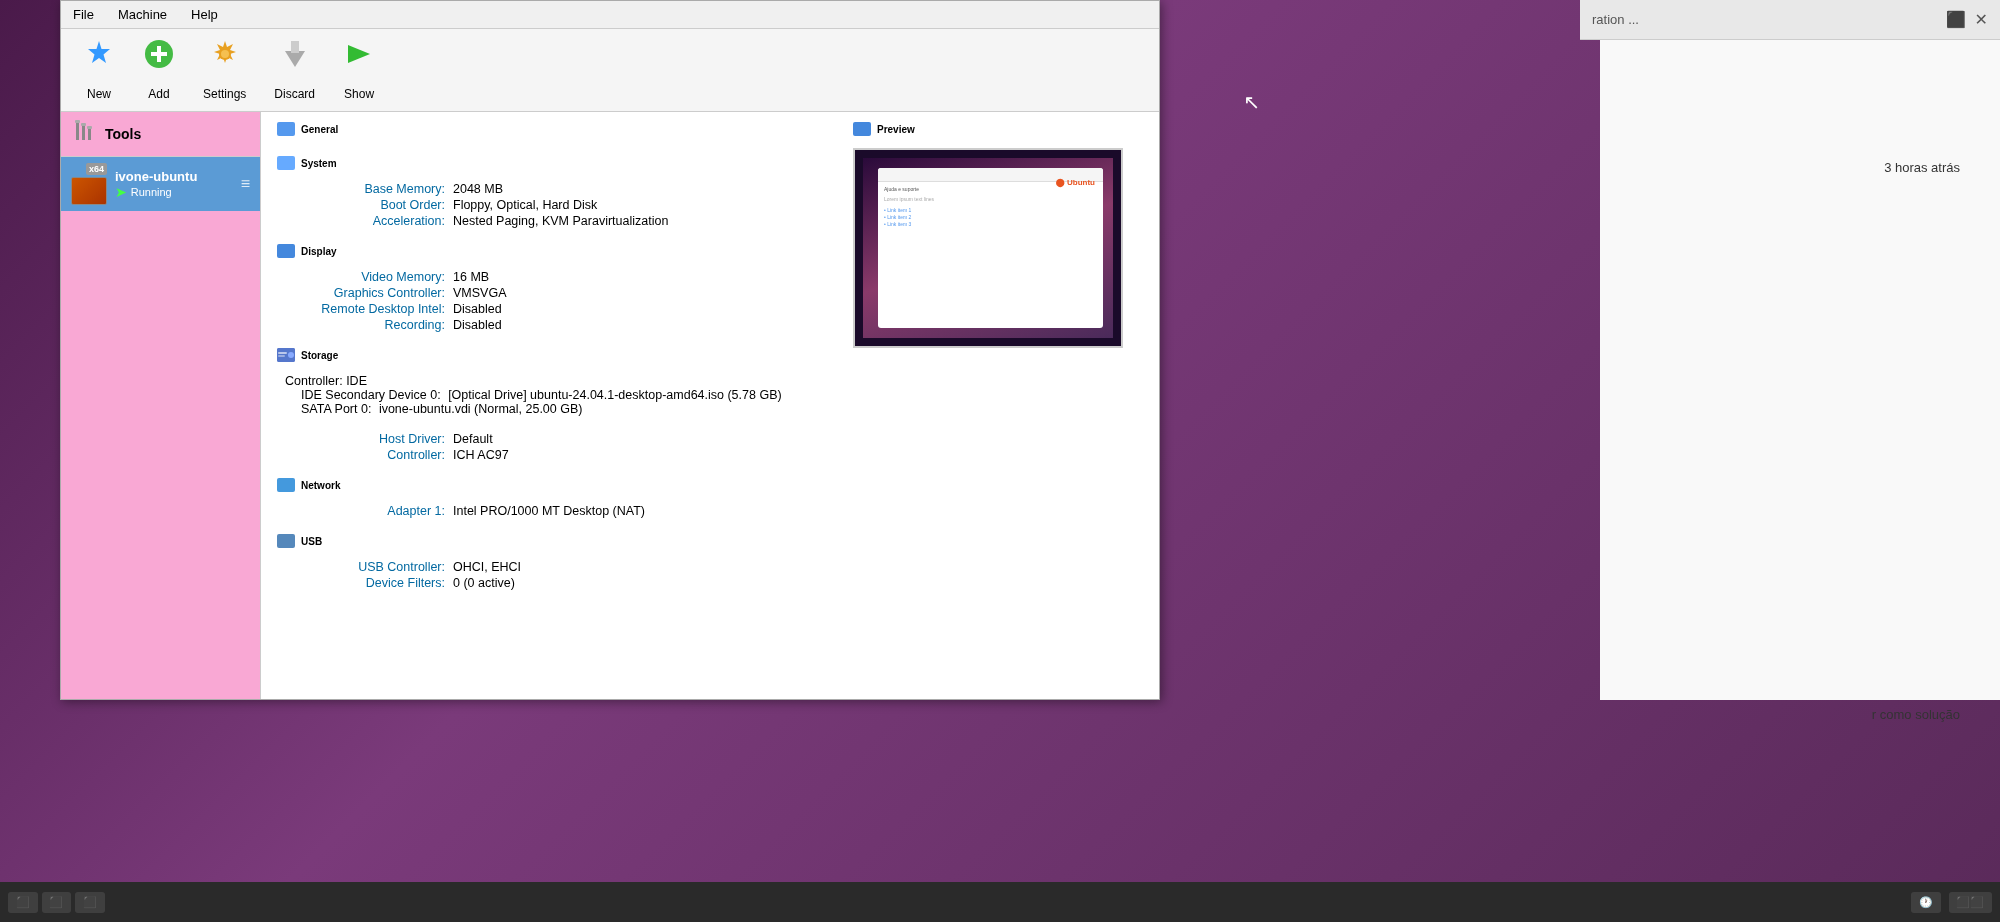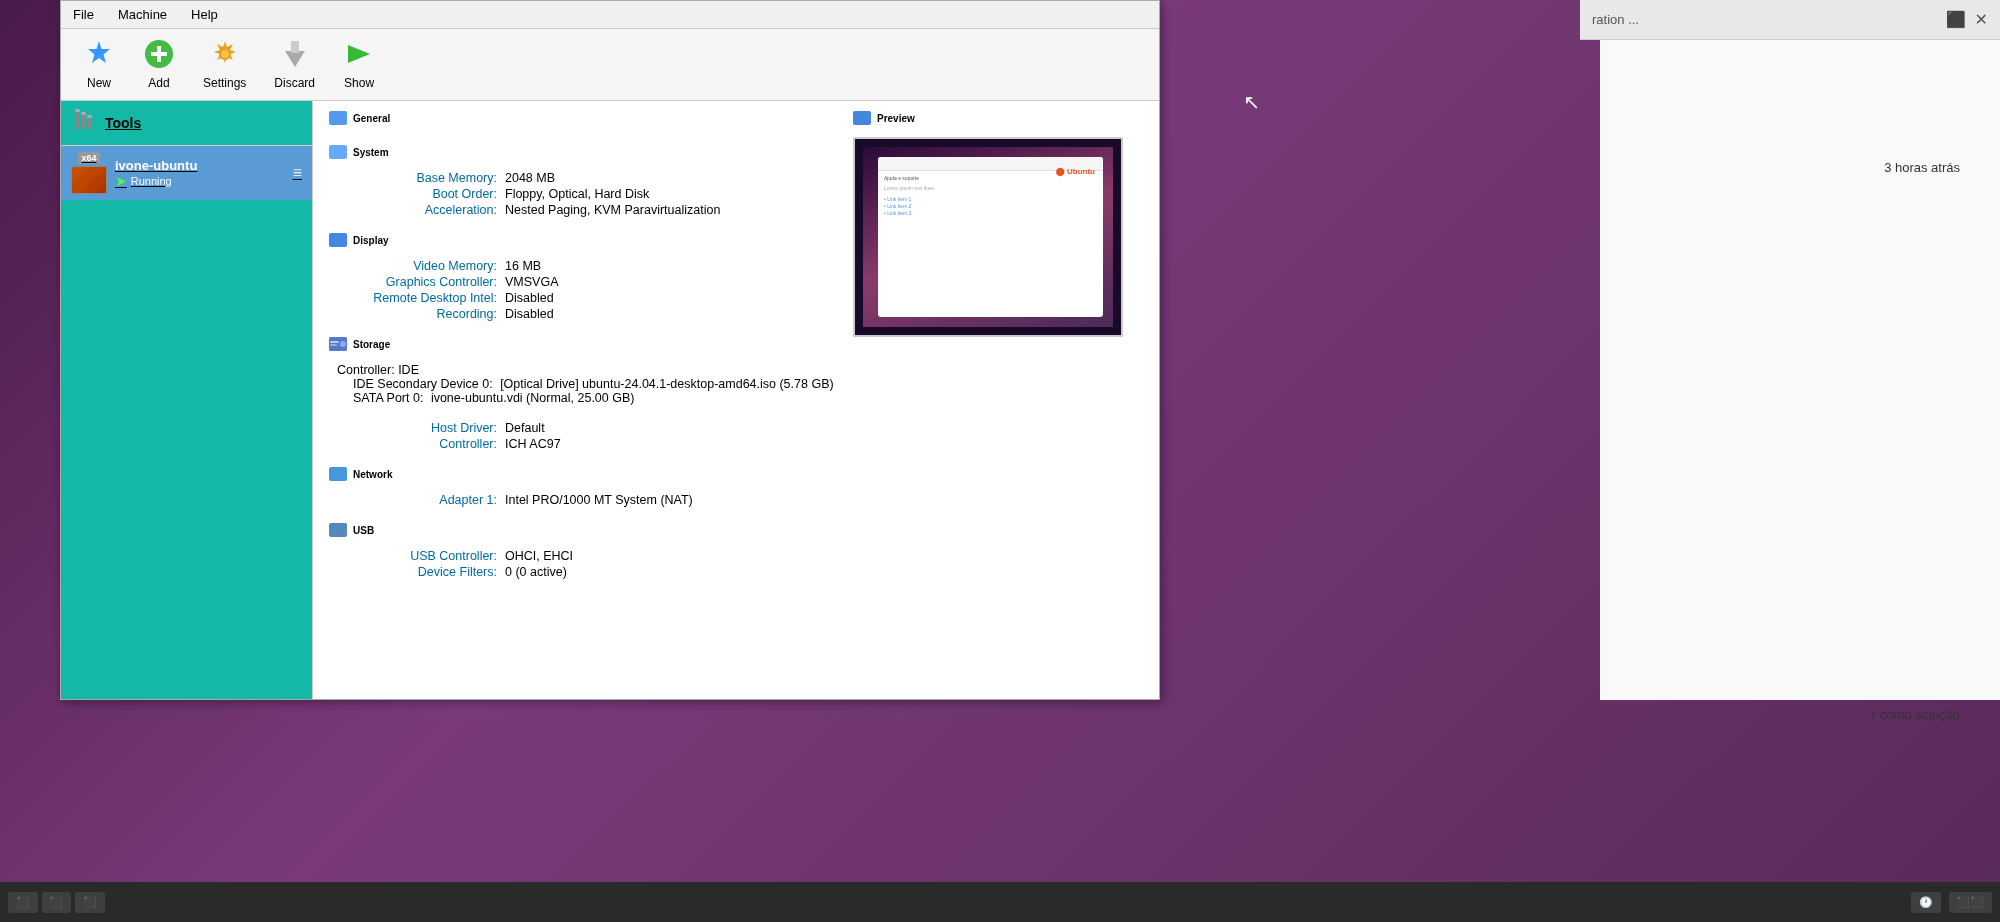--- a/index.html
+++ b/index.html
@@ -58,45 +58,45 @@
       gap: 4px;
     }
     .toolbar-btn {
       display: flex;
       flex-direction: column;
       align-items: center;
       padding: 4px 12px;
       cursor: pointer;
       border-radius: 4px;
       min-width: 56px;
+      gap: 11px;
     }
     .toolbar-btn .icon {
       font-size: 28px;
       line-height: 1;
     }
     .toolbar-btn .label {
       font-size: 12px;
       margin-top: 2px;
     }
     .icon-add { color: #44bb44; font-size: 32px; }
 
     
     .main-area {
       display: flex;
       flex: 1;
       overflow: hidden;
     }
 
     
     .sidebar {
-      width: 252px;
-      background: #14b8a6;
+      width: 200px;
+      background: #f9a8d4;
       border-right: 1px solid #ccc;
       overflow-y: auto;
-      text-decoration: underline;
     }
 
     
     .tools-header {
       display: flex;
       align-items: center;
       padding: 8px 12px;
       gap: 8px;
       border-bottom: 1px solid #ccc;
     }
@@ -373,21 +373,21 @@
             <rect x="15" y="8" width="3" height="12" fill="#888"></rect>
             <rect x="2" y="0" width="5" height="3" rx="1" fill="#aaa"></rect>
             <rect x="8" y="3" width="5" height="3" rx="1" fill="#aaa"></rect>
             <rect x="14" y="6" width="5" height="3" rx="1" fill="#aaa"></rect>
           </svg>
         </span>
         <span class="tools-label">Tools</span>
       </div>
 
       <div class="vm-item">
-        <div style="display:flex; flex-direction:column; align-items:center; gap:2px;">
+        <div style="display:flex; flex-direction:column; align-items:flex-end; gap:2px;">
           <span class="vm-badge">x64</span>
           <div class="vm-thumb"></div>
         </div>
         <div class="vm-info">
           <div class="vm-name">ivone-ubuntu</div>
           <div class="vm-status">
             <span class="running-arrow">➤</span>
             <span>Running</span>
           </div>
         </div>
@@ -496,21 +496,21 @@
         </div>
       </div>
 
       <div class="section">
         <div class="section-header">
           <div class="section-icon icon-network"></div>
           <span>Network</span>
         </div>
         <div class="info-grid">
           <span class="info-label">Adapter 1:</span>
-          <span class="info-value">Intel PRO/1000 MT System (NAT)</span>
+          <span class="info-value">Intel PRO/1000 MT Desktop (NAT)</span>
         </div>
       </div>
 
       <div class="section">
         <div class="section-header">
           <div class="section-icon icon-usb"></div>
           <span>USB</span>
         </div>
         <div class="info-grid">
           <span class="info-label">USB Controller:</span>

